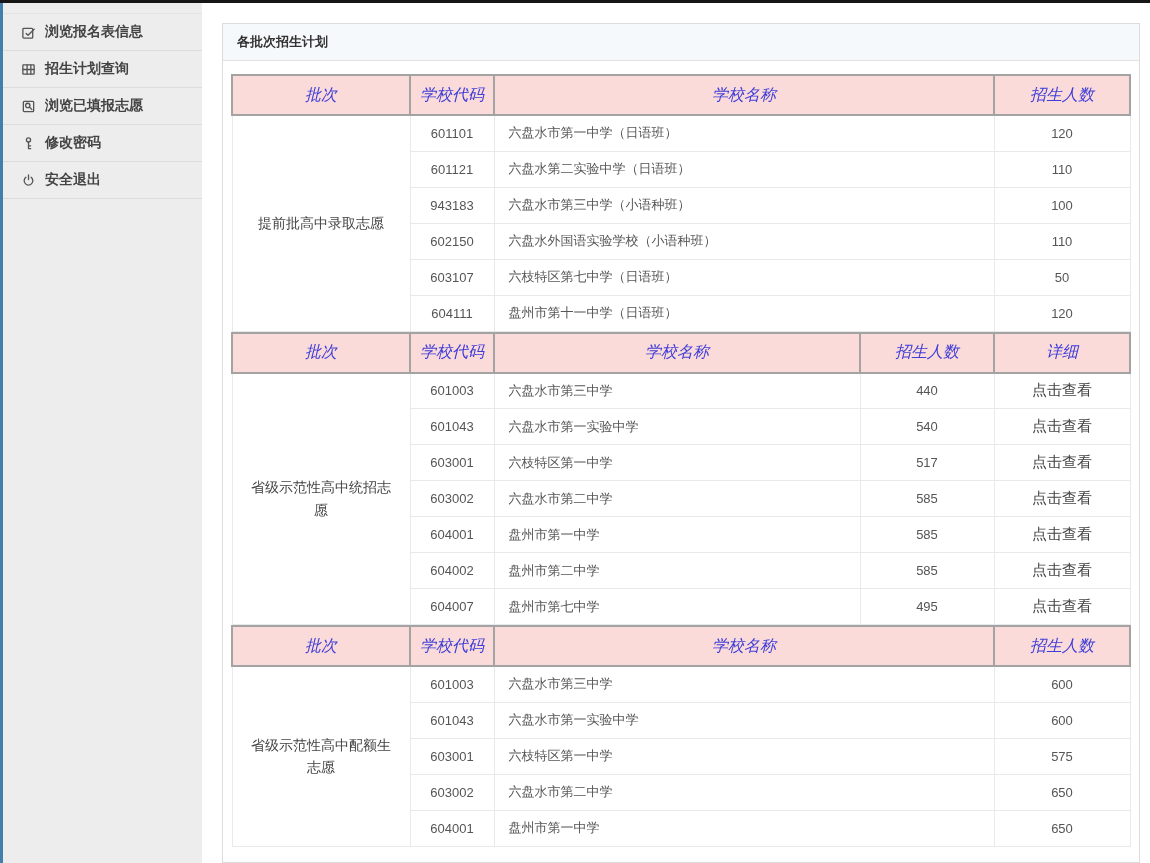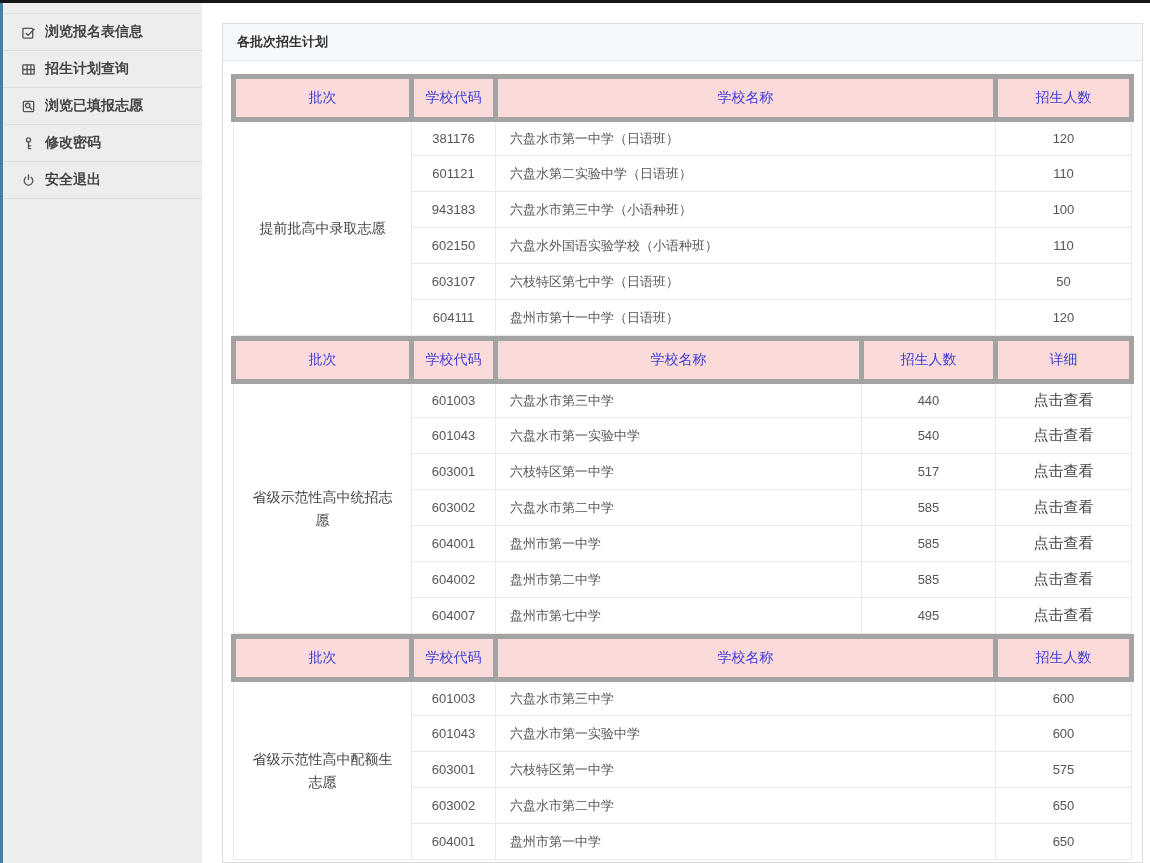--- a/index.html
+++ b/index.html
@@ -28,22 +28,22 @@
   .panel{border:1px solid #dcdcdc;background:#fff;height:100%;box-sizing:border-box;overflow:hidden;}
   .panel-heading{
     background:#f6f9fb;border-bottom:1px solid #e2e2e2;
     padding:9px 14px;font-size:13px;font-weight:bold;color:#333;
   }
   .panel-body{padding:13px 8px 0 8px;}
 
   
   table.plan{border-collapse:collapse;table-layout:fixed;width:898px;}
   table.plan th{
-    background:#fbdada;border:5px solid #a3a3a3;color:#3d3dd8;
-    font-size:14px;font-weight:normal;height:38px;text-align:center;padding:0;
+    background:#fbdada;border:2px solid #a3a3a3;color:#3d3dd8;
+    font-size:16px;font-weight:normal;height:38px;text-align:center;padding:0;font-style:italic;
   }
   table.plan td{
     border:1px solid #e9e9e9;height:36px;font-size:13px;color:#555;
     text-align:center;padding:0 8px;box-sizing:border-box;
   }
   table.plan td.name{text-align:left;padding-left:14px;margin-left:44px;}
   table.plan td.batch{font-size:14px;color:#444;line-height:1.6;padding:0 18px;}
   table.plan td.detail{font-size:15px;color:#444;cursor:pointer;}
 </style>
 </head>
@@ -119,21 +119,21 @@
               <tr>
                 <th>批次</th>
                 <th>学校代码</th>
                 <th>学校名称</th>
                 <th>招生人数</th>
               </tr>
             </thead>
             <tbody>
               <tr>
                 <td class="batch" rowspan="6">提前批高中录取志愿</td>
-                <td class="code">381176</td>
+                <td class="code">601101</td>
                 <td class="name">六盘水市第一中学（日语班）</td>
                 <td class="count">120</td>
               </tr>
               <tr>
                 <td class="code">601121</td>
                 <td class="name">六盘水第二实验中学（日语班）</td>
                 <td class="count">110</td>
               </tr>
               <tr>
                 <td class="code">943183</td>

